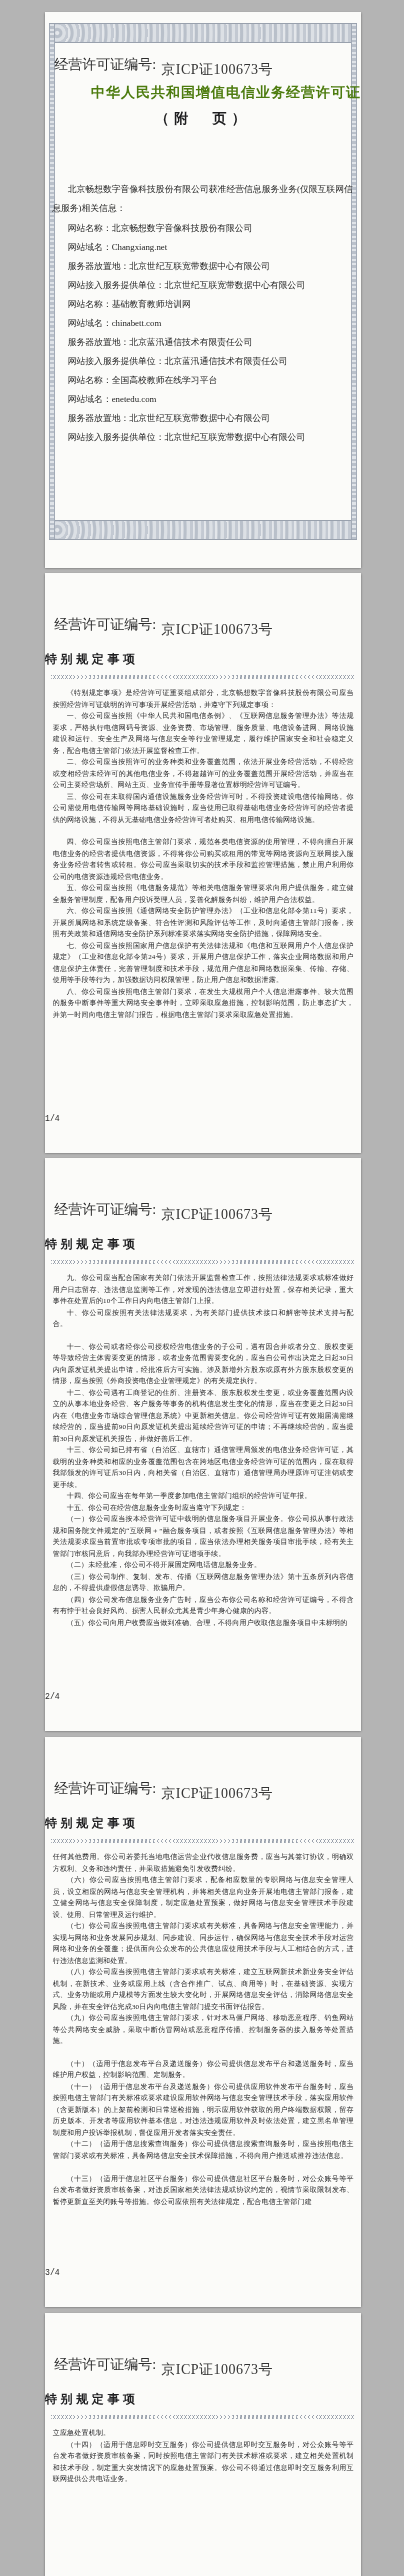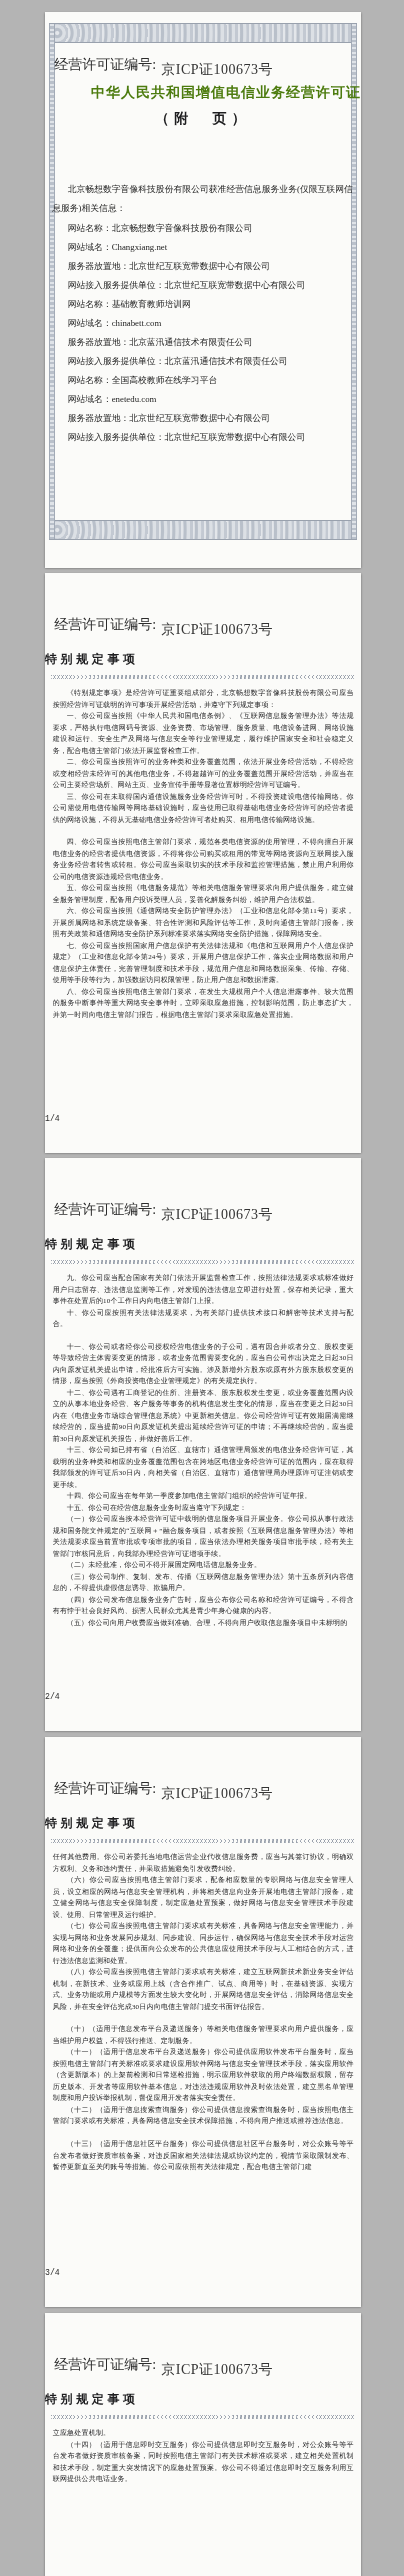--- a/index.html
+++ b/index.html
@@ -177,21 +177,22 @@
     <span class="hlabel">经营许可证编号:</span>
     <span class="hvalue">京ICP证100673号</span>
   </div>
   <h2 class="ptitle">特别规定事项</h2>
   <div class="zigzag"></div>
   <div class="pbody">
     <p class="cont">任何其他费用。你公司若委托当地电信运营企业代收信息服务费，应当与其签订协议，明确双方权利、义务和违约责任，并采取措施避免引发收费纠纷。</p>
     <p>（六）你公司应当按照电信主管部门要求，配备相应数量的专职网络与信息安全管理人员，设立相应的网络与信息安全管理机构，并将相关信息向业务开展地电信主管部门报备，建立健全网络与信息安全保障制度，制定应急处置预案，做好网络与信息安全管理技术手段建设、使用、日常管理及运行维护。</p>
     <p>（七）你公司应当按照电信主管部门要求或有关标准，具备网络与信息安全管理能力，并实现与网络和业务发展同步规划、同步建设、同步运行，确保网络与信息安全技术手段对运营网络和业务的全覆盖；提供面向公众发布的公共信息应使用技术手段与人工相结合的方式，进行违法信息监测和处置。</p>
     <p>（八）你公司应当按照电信主管部门要求或有关标准，建立互联网新技术新业务安全评估机制，在新技术、业务或应用上线（含合作推广、试点、商用等）时，在基础资源、实现方式、业务功能或用户规模等方面发生较大变化时，开展网络信息安全评估，消除网络信息安全风险，并在安全评估完成30日内向电信主管部门提交书面评估报告。</p>
-    <p class="gap-before">（十）（适用于信息发布平台及递送服务）等相关电信服务管理要求向用户提供服务，应当维护用户权益，不得强行推送、定制服务。</p>
+    <p>（九）你公司应当按照电信主管部门要求，针对木马僵尸网络、移动恶意程序、钓鱼网站等公共网络安全威胁，采取中断仿冒网站或恶意程序传播、控制服务器的接入服务等处置措施。</p>
+    <p class="gap-before">（十）（适用于信息发布平台及递送服务）你公司提供信息发布平台和递送服务时，应当维护用户权益，控制影响范围、定制服务。</p>
     <p>（十一）（适用于信息发布平台及递送服务）你公司提供应用软件发布平台服务时，应当按照电信主管部门有关标准或要求建设应用软件网络与信息安全管理技术手段，落实应用软件（含更新版本）的上架前检测和日常巡检措施，明示应用软件获取的用户终端数据权限，留存历史版本、开发者等应用软件基本信息，对违法违规应用软件及时依法处置，建立黑名单管理制度和用户投诉举报机制，督促应用开发者落实安全责任。</p>
     <p>（十二）（适用于信息搜索查询服务）你公司提供信息搜索查询服务时，应当按照电信主管部门要求或有关标准，具备网络信息安全技术保障措施，不得向用户推送或推荐违法信息。</p>
     <p class="gap-before">（十三）（适用于信息社区平台服务）你公司提供信息社区平台服务时，对公众账号等平台发布者做好资质审核备案，对违反国家相关法律法规或协议约定的，视情节采取限制发布、暂停更新直至关闭账号等措施。你公司应依照有关法律规定，配合电信主管部门建</p>
   </div>
   <div class="pageno">3/4</div>
 </div>
 
 <div class="page pg5">
   <div class="hdr">
     <span class="hlabel">经营许可证编号:</span>

